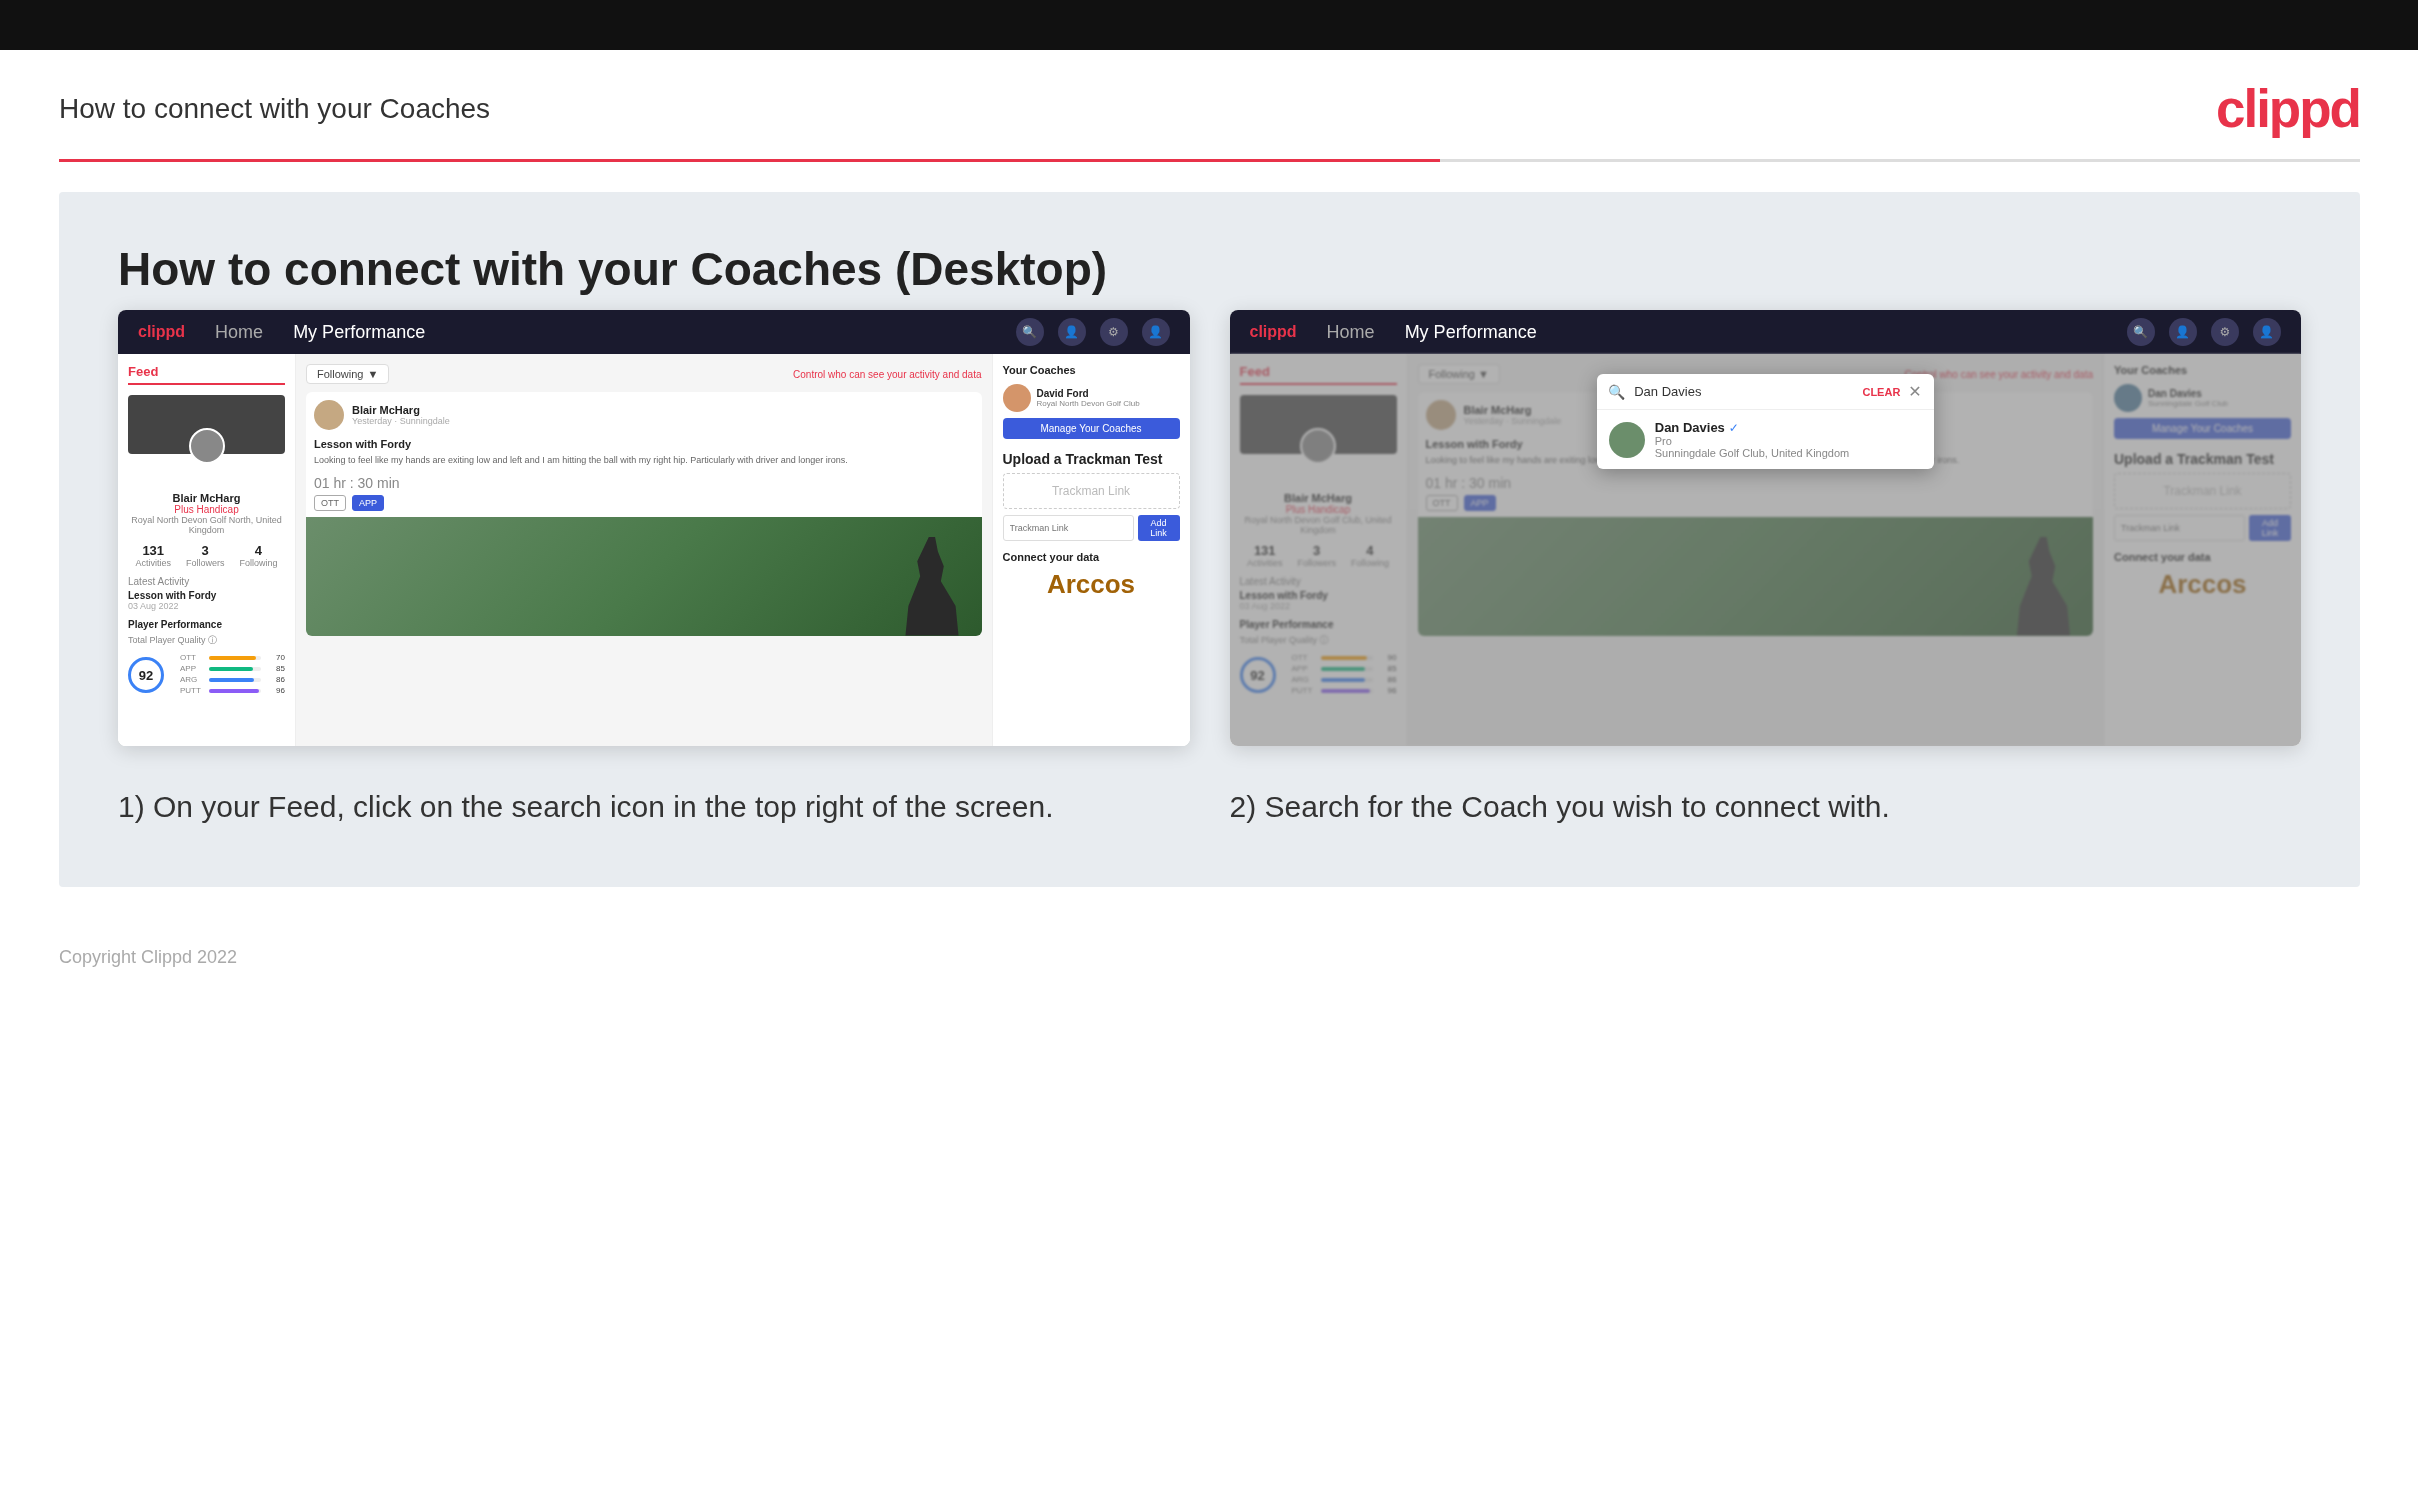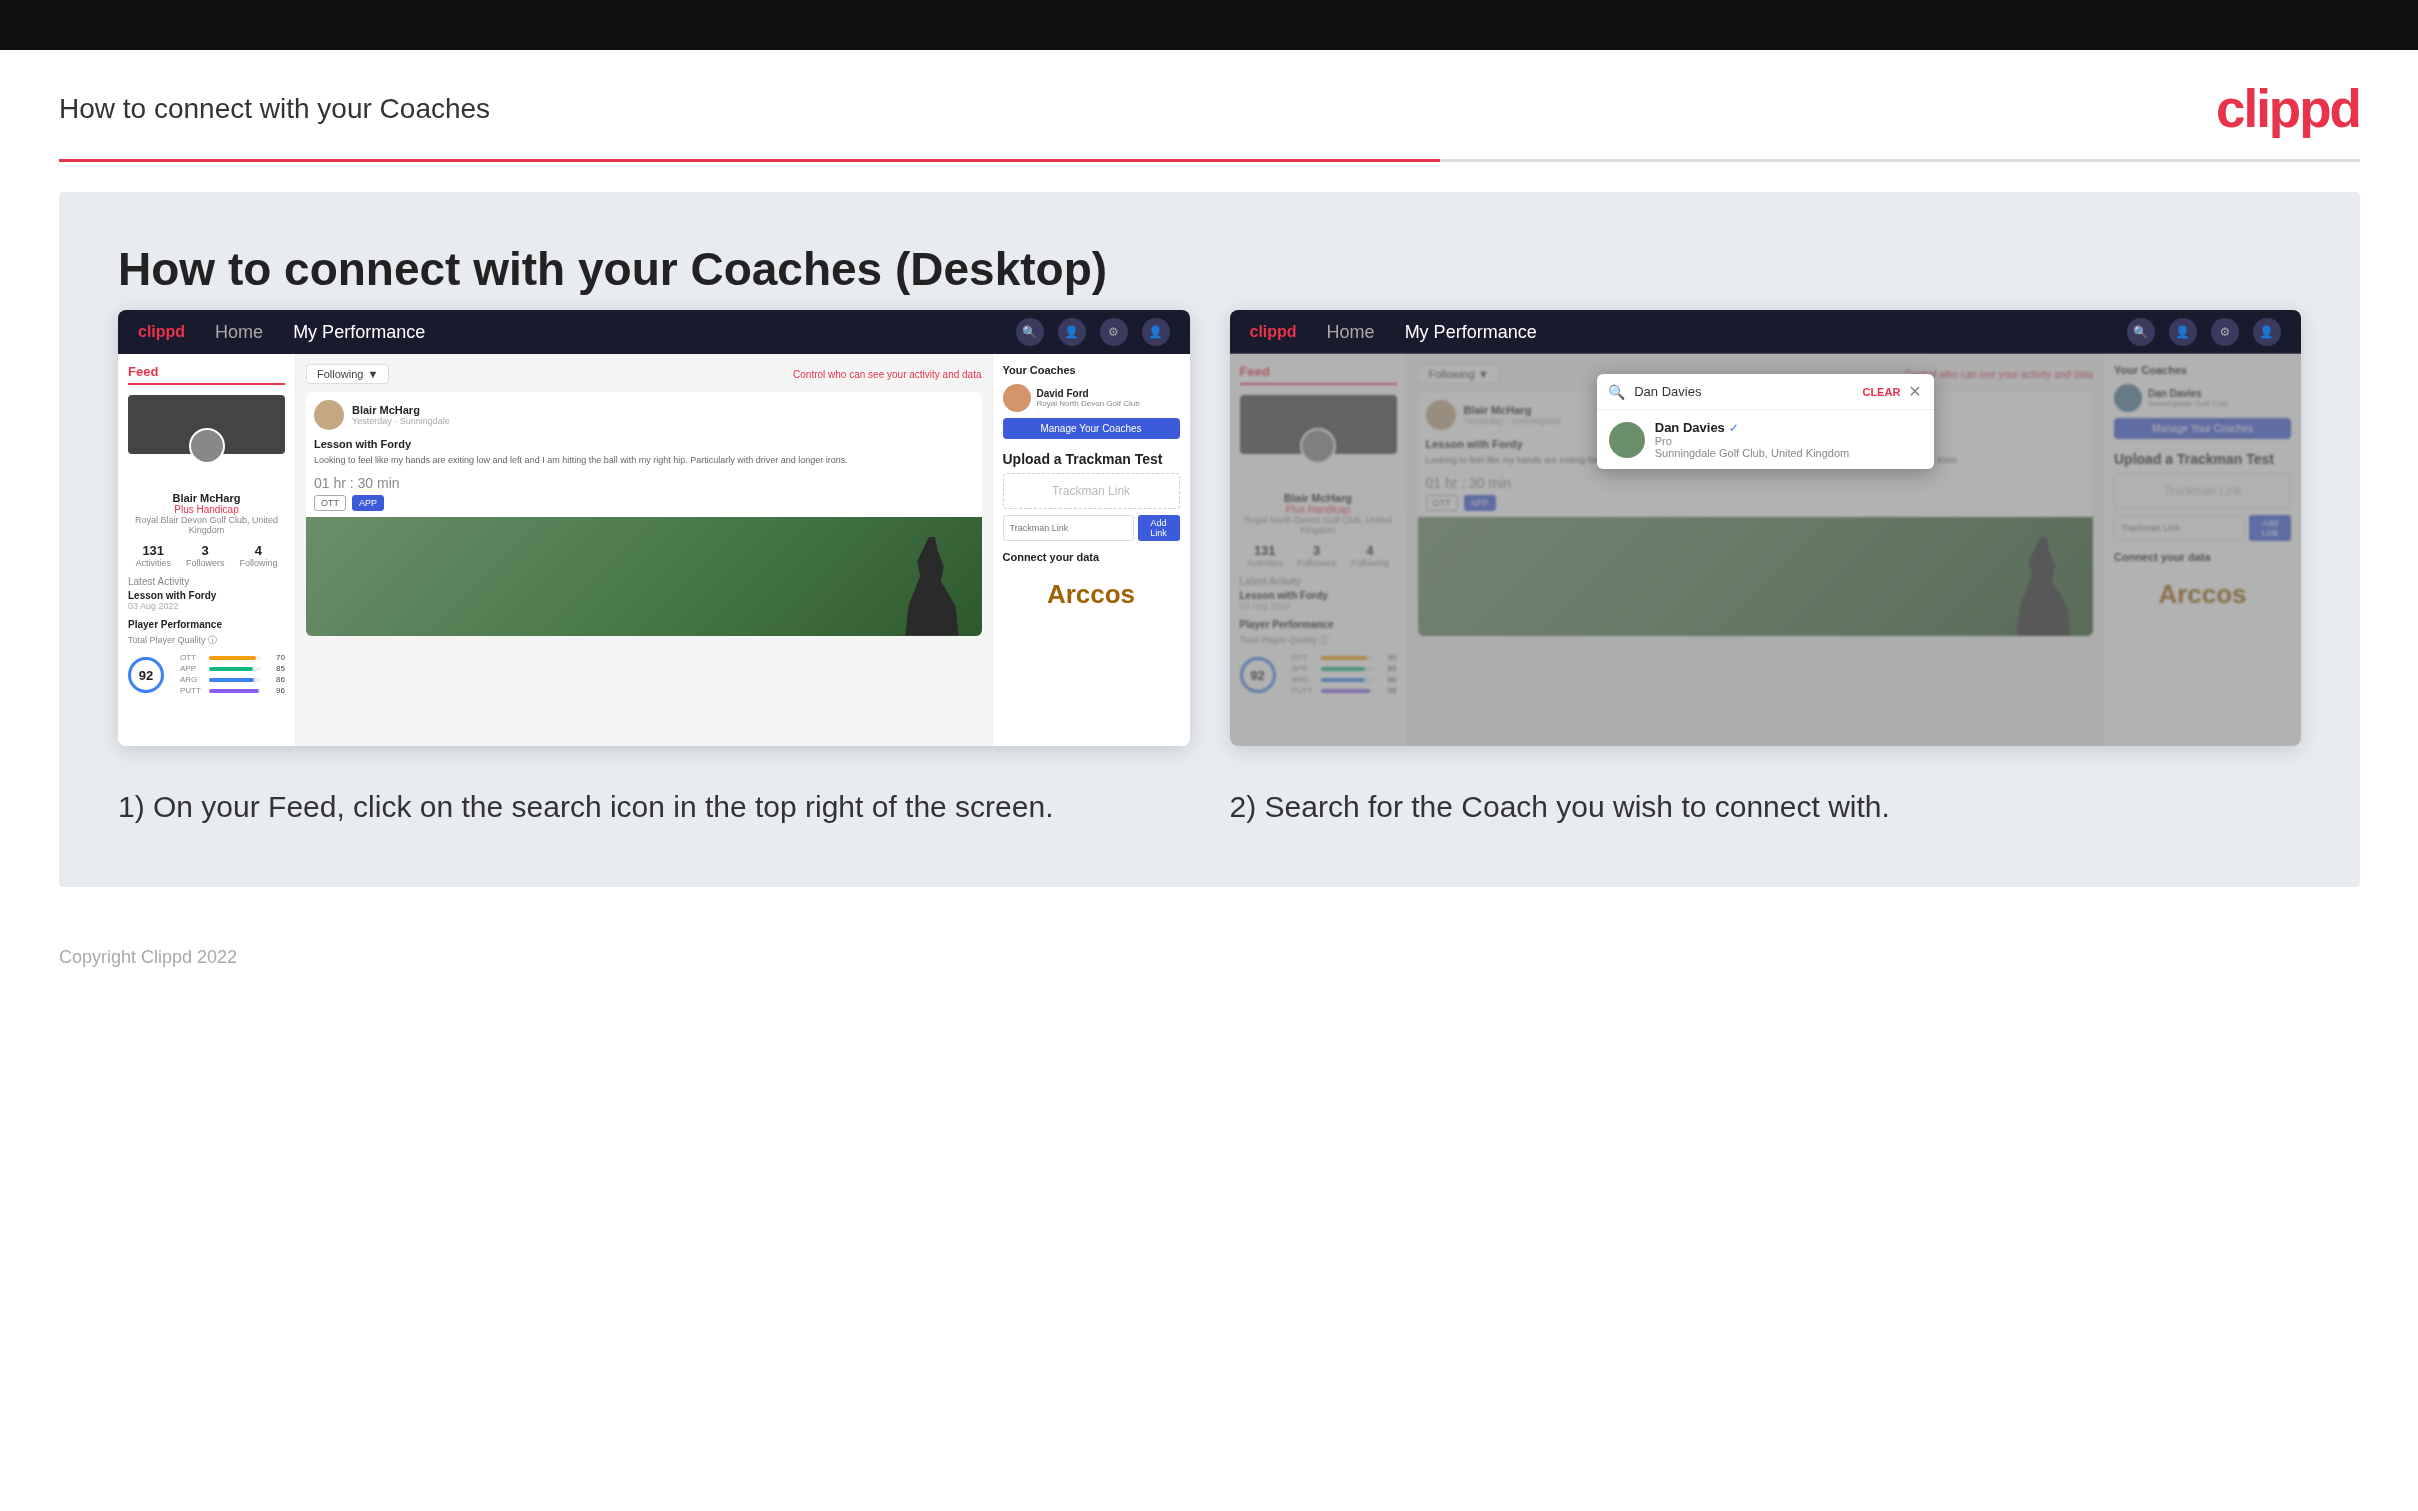--- a/index.html
+++ b/index.html
@@ -334,21 +334,21 @@
       color: #bbb;
     }
     .add-link-btn {
       background: #3b5bdb;
       color: #fff;
       border: none;
       border-radius: 3px;
       padding: 3px 6px;
       font-size: 9px;
     }
-    .connect-title { font-size: 11px; font-weight: 700; color: #222; margin: 10px 0 16px; }
+    .connect-title { font-size: 11px; font-weight: 700; color: #222; margin: 10px 0 6px; }
     .arccos-logo { font-size: 26px; font-weight: 700; color: #a16207; text-align: center; }
 
     
     .search-overlay {
       position: absolute;
       top: 44px;
       left: 0;
       right: 0;
       background: rgba(0,0,0,0.3);
       height: calc(436px - 44px);
@@ -465,21 +465,21 @@
         <div class="app-body">
 
           <div class="app-left">
             <div class="feed-tab">Feed</div>
             <div class="profile-banner">
               <div class="profile-avatar"></div>
             </div>
             <div style="height:14px"></div>
             <div class="profile-name-small">Blair McHarg</div>
             <div class="profile-handicap-small">Plus Handicap</div>
-            <div class="profile-club-small">Royal Blair Devon Golf Club, United Kingdom</div>
+            <div class="profile-club-small">Royal North Devon Golf North, United Kingdom</div>
             <div class="profile-stats-row">
               <div class="stat-item">
                 <div class="stat-num">131</div>
                 <div class="stat-label">Activities</div>
               </div>
               <div class="stat-item">
                 <div class="stat-num">3</div>
                 <div class="stat-label">Followers</div>
               </div>
               <div class="stat-item">

